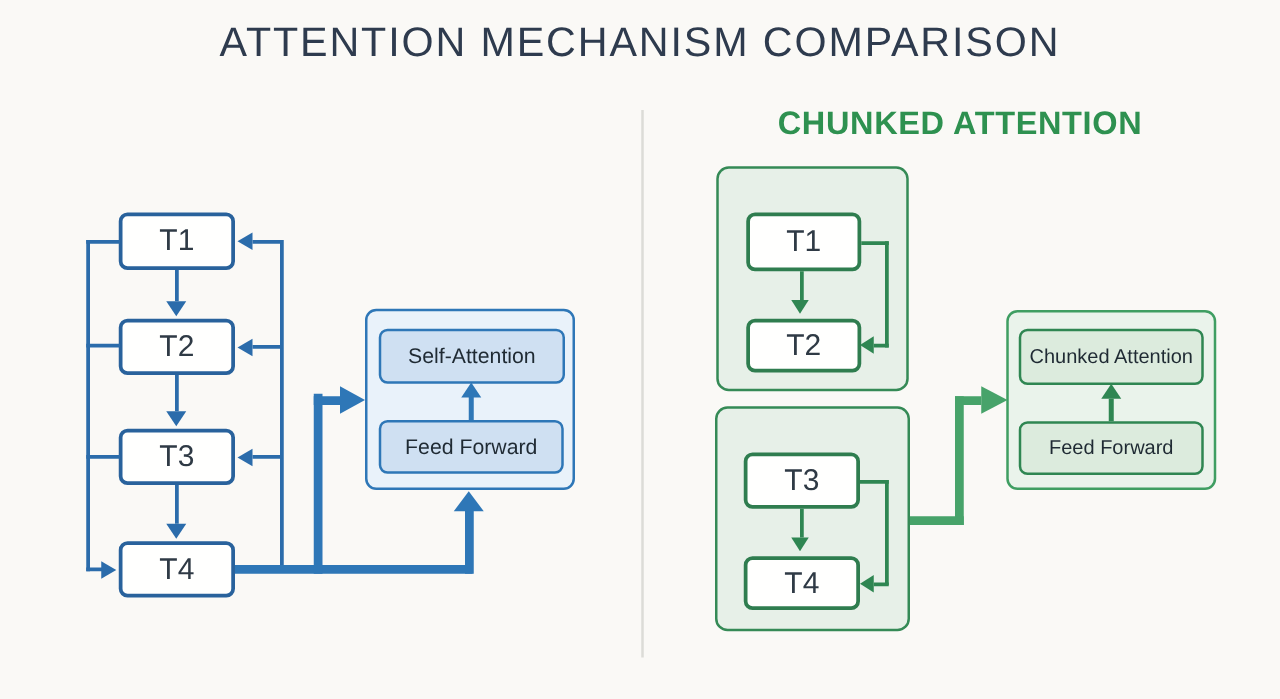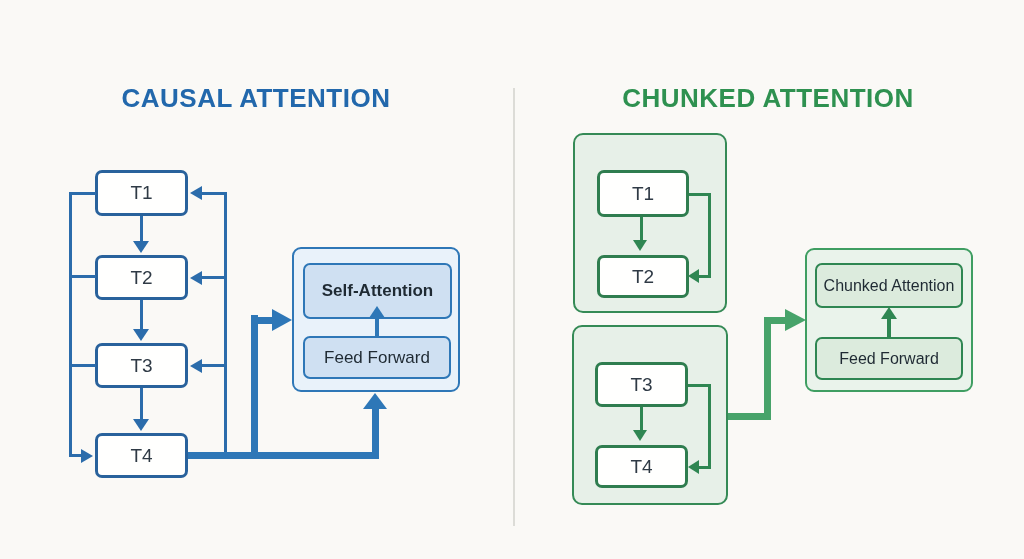--- a/index.html
+++ b/index.html
@@ -7,21 +7,21 @@
   .cv{position:relative;width:1024px;height:559px;background:#faf9f6;overflow:hidden;}
   .abs{position:absolute;}
   .title{left:0;top:15px;width:1024px;text-align:center;font-size:33px;font-weight:500;
          letter-spacing:1.5px;color:#2e3b4e;}
   .subhead{top:83px;width:512px;text-align:center;font-size:26px;font-weight:bold;letter-spacing:.5px;}
   .subhead.blue{left:0;color:#2268ac;}
   .subhead.green{left:512px;color:#2e9150;}
   .divider{left:513px;top:88px;width:2px;height:438px;background:#dcdcd7;}
 
   
-  .tok{display:flex;align-items:center;justify-content:center;font-size:19px;color:#2f3a45;
+  .tok{display:flex;align-items:center;justify-content:center;font-size:24px;color:#2f3a45;
        background:#fffffe;border-radius:7px;box-sizing:border-box;}
   .tok.b{border:3px solid #29629c;}
   .tok.g{border:3px solid #2f7d4f;}
 
   
   .chunk{background:#e7f0e8;border:2.5px solid #358a56;border-radius:10px;box-sizing:border-box;}
   .chunk-label{width:156px;text-align:center;font-size:18px;color:#1f2a33;}
 
   
   .blk-outer-b{background:#e9f2fa;border:2.5px solid #2e77b7;border-radius:9px;box-sizing:border-box;}
@@ -48,21 +48,21 @@
   .g-down{border-left:7.5px solid transparent;border-right:7.5px solid transparent;border-top:11px solid #2f8652;}
   .g-left{border-top:7px solid transparent;border-bottom:7px solid transparent;border-right:11px solid #2f8652;}
   .g-thick-right{border-top:11.5px solid transparent;border-bottom:11.5px solid transparent;border-left:21px solid #47a36a;}
   .g-up-sm{border-left:8px solid transparent;border-right:8px solid transparent;border-bottom:12px solid #2f8652;}
 </style>
 </head>
 <body>
 
 <div class="cv">
 
-  <div class="abs subhead blue">CAUSAL ATTENTION</div>
+  <div class="abs title">ATTENTION MECHANISM COMPARISON</div>
   <div class="abs subhead green">CHUNKED ATTENTION</div>
   <div class="abs divider"></div>
 
   <div class="abs tok b" style="left:95px;top:170px;width:93px;height:46px;">
       <span>T1</span>
     </div>
   <div class="abs tok b" style="left:95px;top:255px;width:93px;height:45px;">
       <span>T2</span>
     </div>
   <div class="abs tok b" style="left:95px;top:343px;width:93px;height:45px;">
@@ -95,21 +95,21 @@
   <div class="abs tri b-left" style="left:190px;top:358.5px;"></div>
 
   <div class="abs thk" style="left:188px;top:452px;width:190px;height:7px;"></div>
   <div class="abs thk" style="left:250.5px;top:315px;width:7px;height:144px;"></div>
   <div class="abs thk" style="left:250.5px;top:316.5px;width:22px;height:7px;"></div>
   <div class="abs tri b-thick-right" style="left:272px;top:308.5px;"></div>
   <div class="abs thk" style="left:371.5px;top:408px;width:7px;height:51px;"></div>
   <div class="abs tri b-thick-up" style="left:362.5px;top:393px;"></div>
 
   <div class="abs blk-outer-b" style="left:292px;top:247px;width:168px;height:145px;"></div>
-  <div class="abs blk-inner b" style="left:303px;top:263px;width:149px;height:56px;font-weight:bold;">
+  <div class="abs blk-inner b" style="left:303px;top:263px;width:149px;height:44px;">
       <span>Self-Attention</span>
     </div>
   <div class="abs blk-inner b" style="left:303px;top:336px;width:148px;height:43px;">
       <span>Feed Forward</span>
     </div>
   <div class="abs thk" style="left:375px;top:317px;width:4px;height:19px;"></div>
   <div class="abs tri b-up-sm" style="left:369px;top:306px;"></div>
 
   <div class="abs chunk" style="left:573px;top:133px;width:154px;height:180px;"></div>
   <div class="abs tok g" style="left:597px;top:170px;width:92px;height:47px;">

